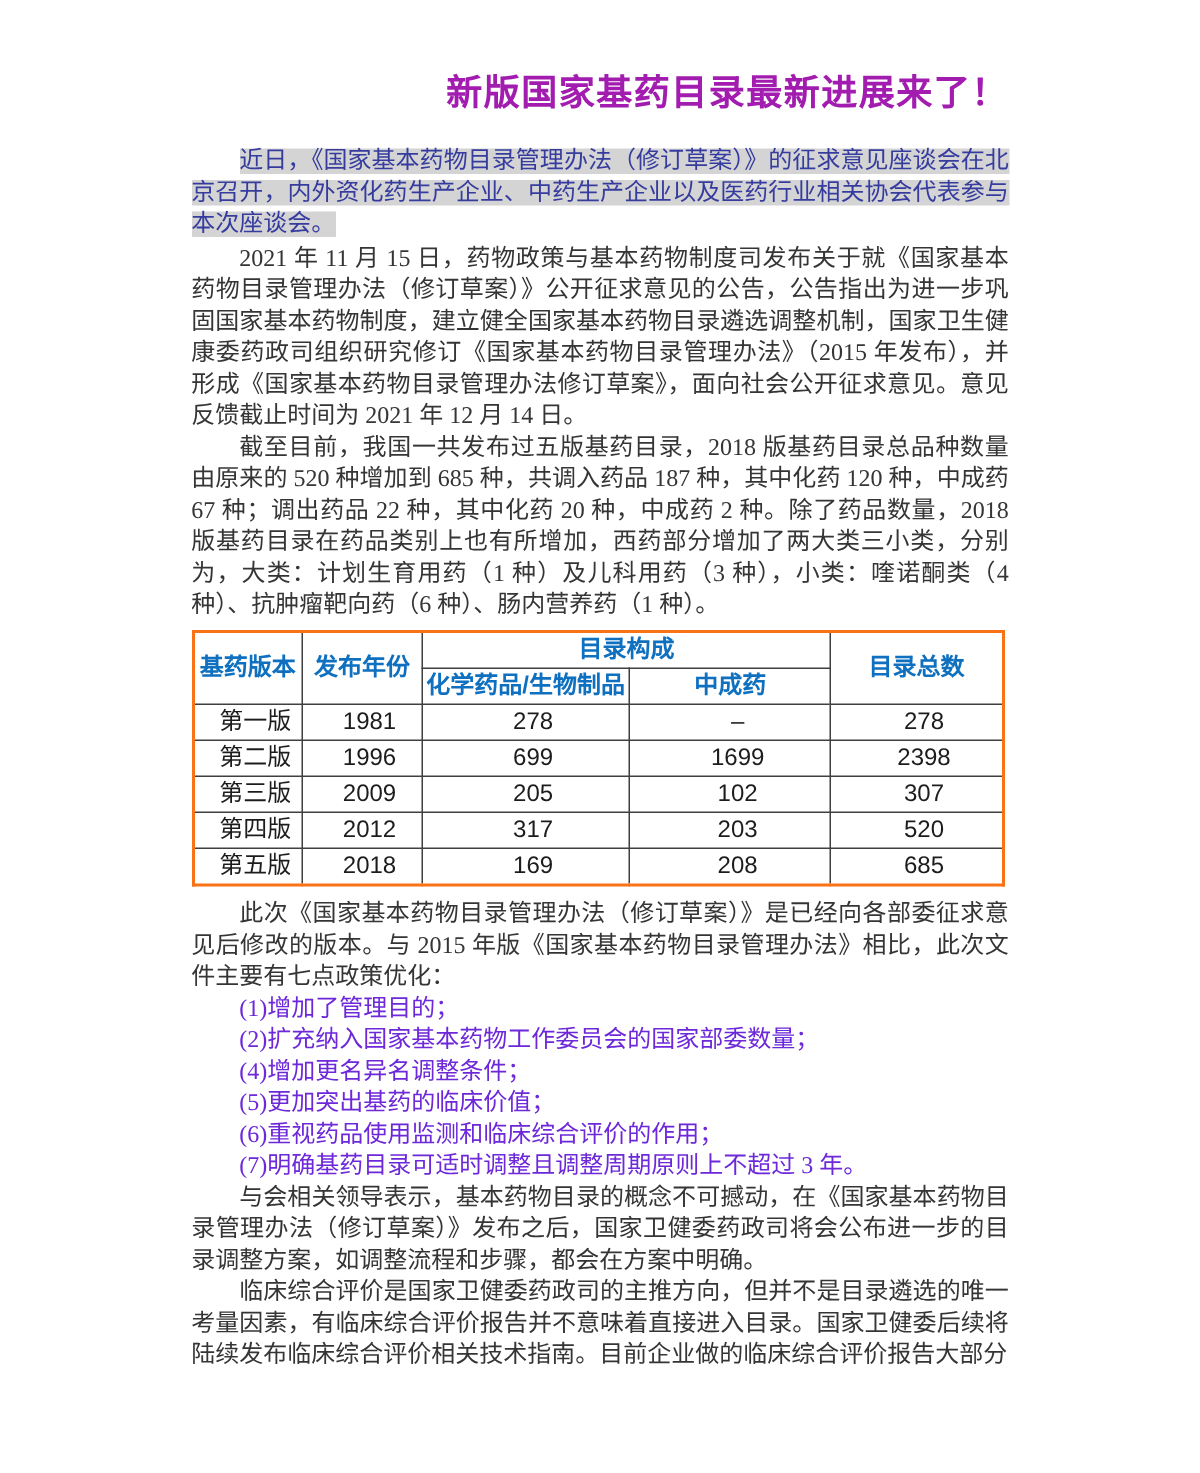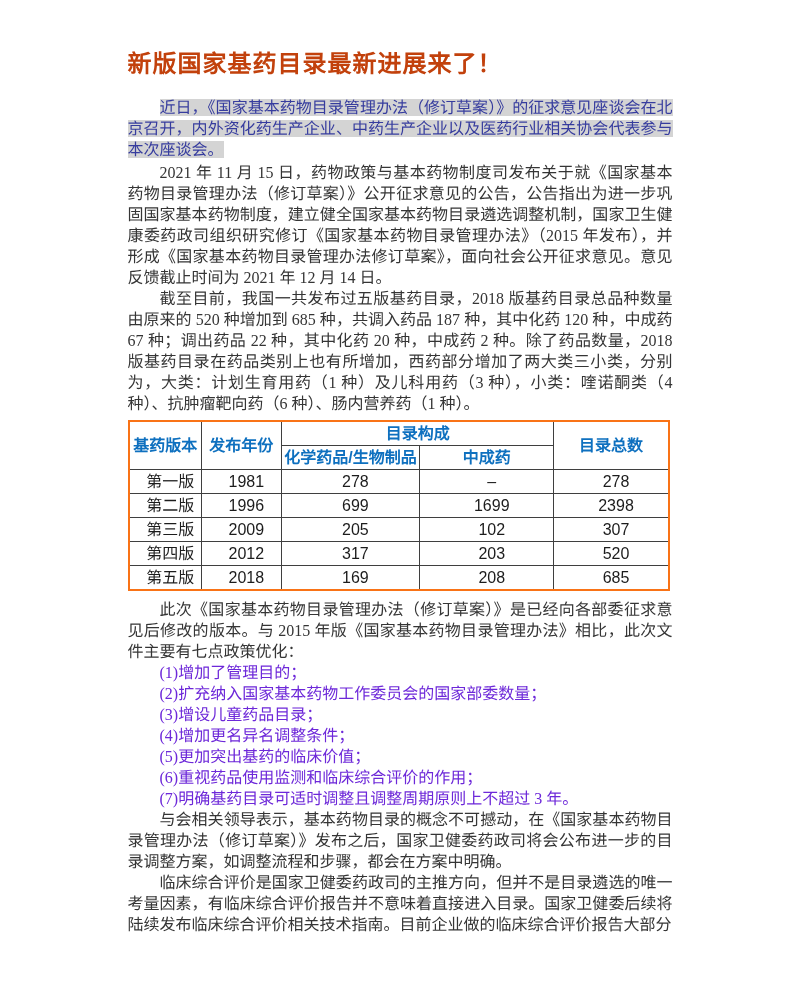--- a/index.html
+++ b/index.html
@@ -16,27 +16,27 @@
   .doc {
     width: 545px;
     margin: 0 auto;
     color: #353535;
     font-size: 16px;
     line-height: 21px;
     text-align: justify;
   }
   .title {
     margin: 48px 0 16px 0;
-    text-align: left;
+    text-align: right;
     font-size: 24px;
     line-height: 33px;
     font-weight: bold;
-    color: #c2410c;
+    color: #a21caf;
     letter-spacing: 1px;
-    font-family: Liberation Serif, serif;
+    font-family: Liberation Mono, monospace;
   }
   p {
     margin: 0;
     padding: 0;
     text-indent: 2em;
   }
   .gap-after { margin-bottom: 2px; }
   .hl {
     background: #d4d4d4;
     color: #363c9e;
@@ -142,21 +142,20 @@
         <td>685</td>
       </tr>
     </tbody>
   </table>
 
   <p>此次《国家基本药物目录管理办法（修订草案）》是已经向各部委征求意见后修改的版本。与 2015 年版《国家基本药物目录管理办法》相比，此次文件主要有七点政策优化：</p>
 
   <div>
     <p class="policy-item">(1)增加了管理目的；</p>
     <p class="policy-item">(2)扩充纳入国家基本药物工作委员会的国家部委数量；</p>
-    <p class="policy-item">(3)增设儿童药品目录；</p>
     <p class="policy-item">(4)增加更名异名调整条件；</p>
     <p class="policy-item">(5)更加突出基药的临床价值；</p>
     <p class="policy-item">(6)重视药品使用监测和临床综合评价的作用；</p>
     <p class="policy-item">(7)明确基药目录可适时调整且调整周期原则上不超过 3 年。</p>
   </div>
 
   <p>与会相关领导表示，基本药物目录的概念不可撼动，在《国家基本药物目录管理办法（修订草案）》发布之后，国家卫健委药政司将会公布进一步的目录调整方案，如调整流程和步骤，都会在方案中明确。</p>
 
 
   <p>临床综合评价是国家卫健委药政司的主推方向，但并不是目录遴选的唯一考量因素，有临床综合评价报告并不意味着直接进入目录。国家卫健委后续将陆续发布临床综合评价相关技术指南。目前企业做的临床综合评价报告大部分</p>

